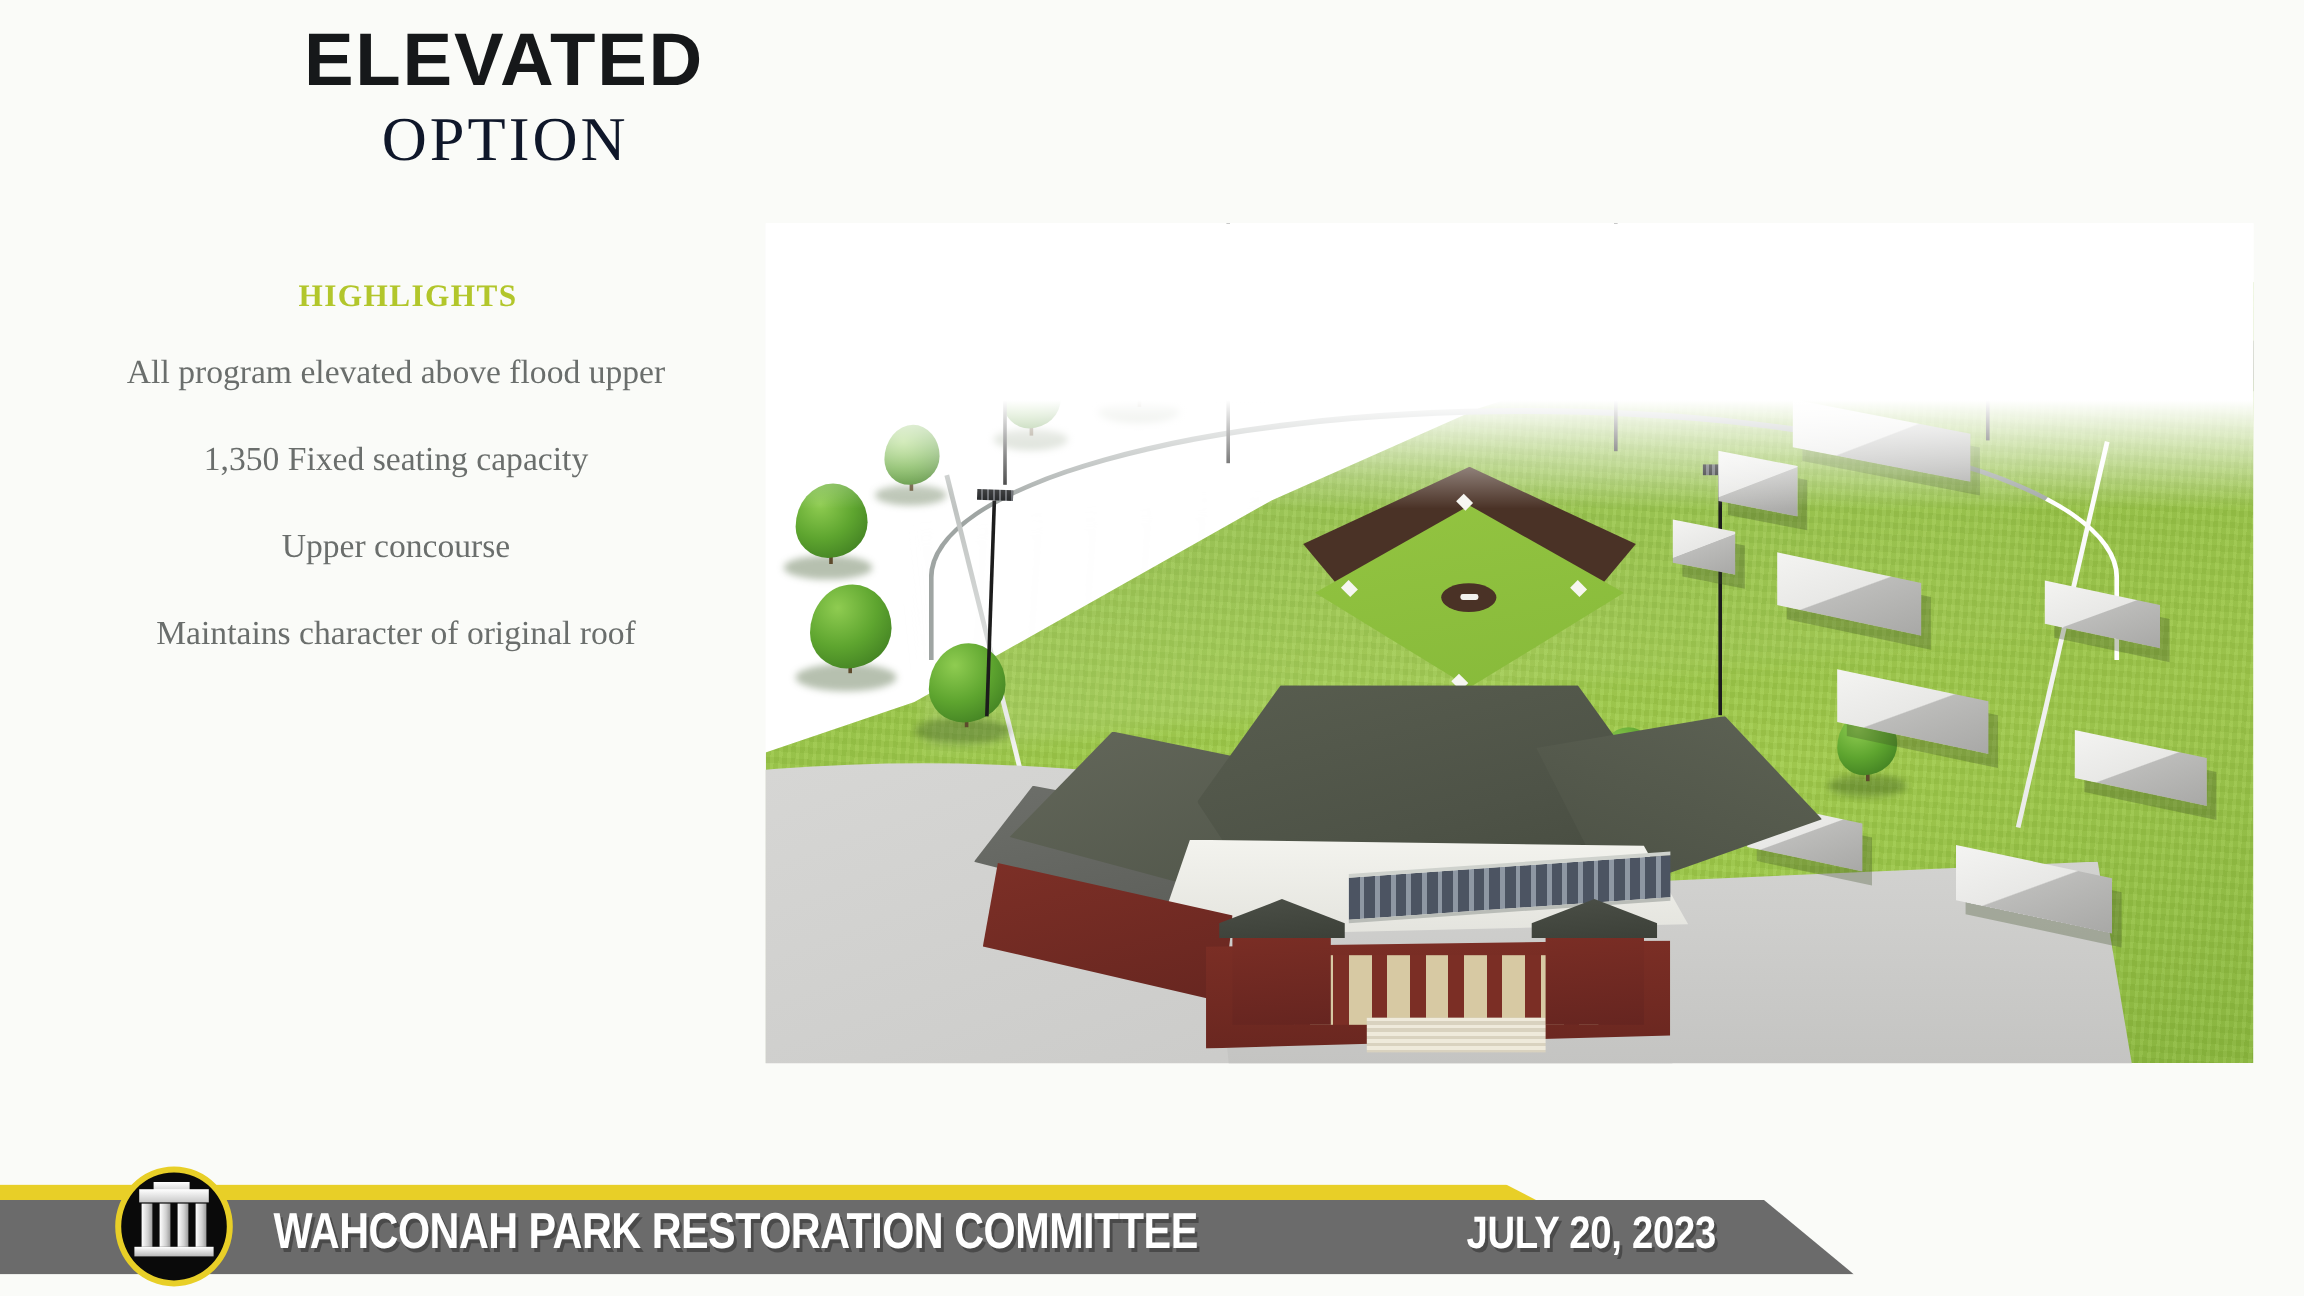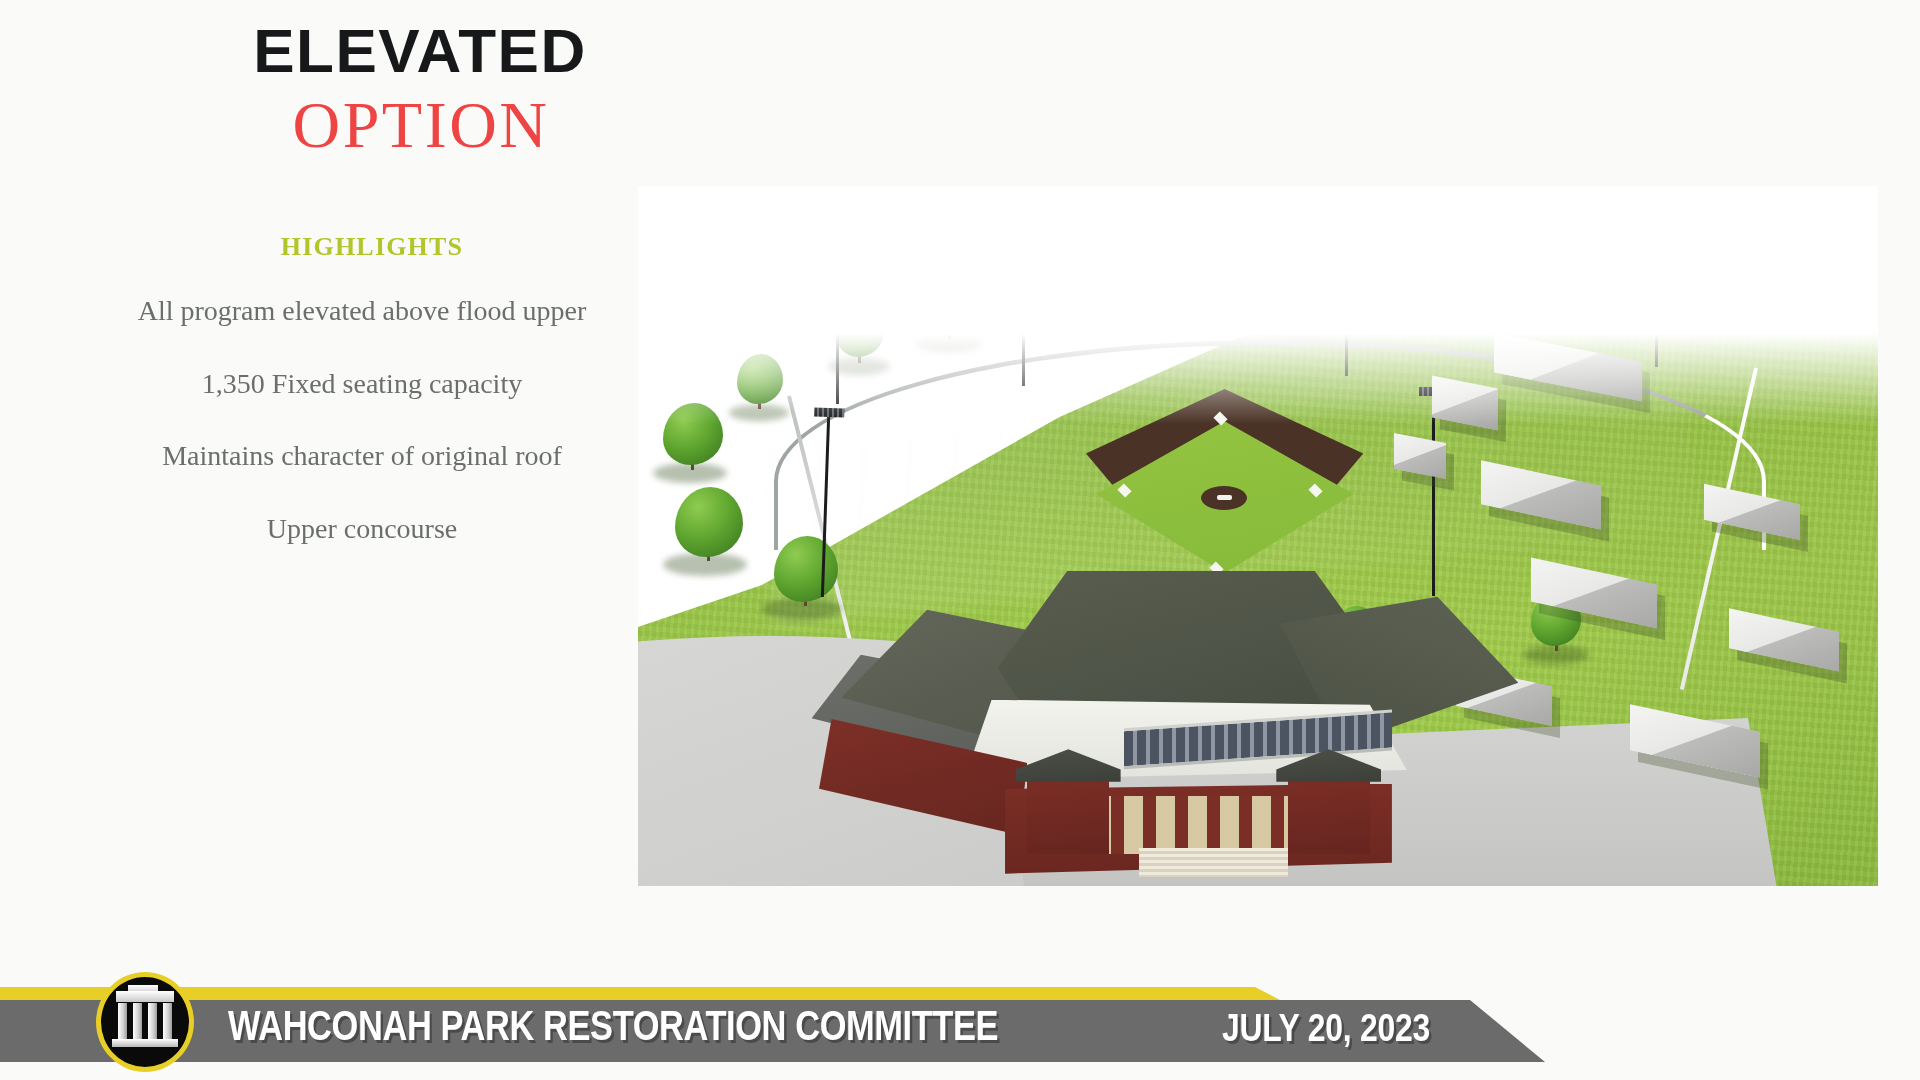--- a/index.html
+++ b/index.html
@@ -35,34 +35,33 @@
     font-weight: bold;
     font-size: 62px;
     letter-spacing: 1.5px;
     color: #16181a;
     line-height: 1.0;
     margin: 0;
   }
   .title-sub {
     font-family: "Liberation Serif", serif;
     font-weight: normal;
-    font-size: 66px;
+    font-size: 52px;
     letter-spacing: 2.5px;
-    color: #ef4444;
+    color: #0f172a;
     line-height: 1.05;
     margin: 8px 0 0 2px;
   }
 
   
   .highlights {
     position: absolute;
     left: 60px;
     top: 232px;
     width: 560px;
-    margin-left: 32px;
   }
   .highlights-label {
     font-family: "Liberation Serif", serif;
     font-weight: bold;
     font-size: 26px;
     letter-spacing: 1.2px;
     color: #b2c62b;
     margin: 0 0 30px 0;
   }
   .bullet {
@@ -382,22 +381,22 @@
 
   <div class="title-block">
     <div class="title-main">ELEVATED</div>
     <div class="title-sub">OPTION</div>
   </div>
 
   <div class="highlights">
     <div class="highlights-label">HIGHLIGHTS</div>
     <p class="bullet">All program elevated above flood upper</p>
     <p class="bullet">1,350 Fixed seating capacity</p>
+    <p class="bullet">Upper concourse</p>
     <p class="bullet">Maintains character of original roof</p>
-    <p class="bullet">Upper concourse</p>
   </div>
 
   <div class="render">
     <div class="render-inner">
 
       <div class="grass"></div>
       <div class="grass-tex"></div>
       <div class="mow-band"></div>
 
       <div class="fence"></div>

